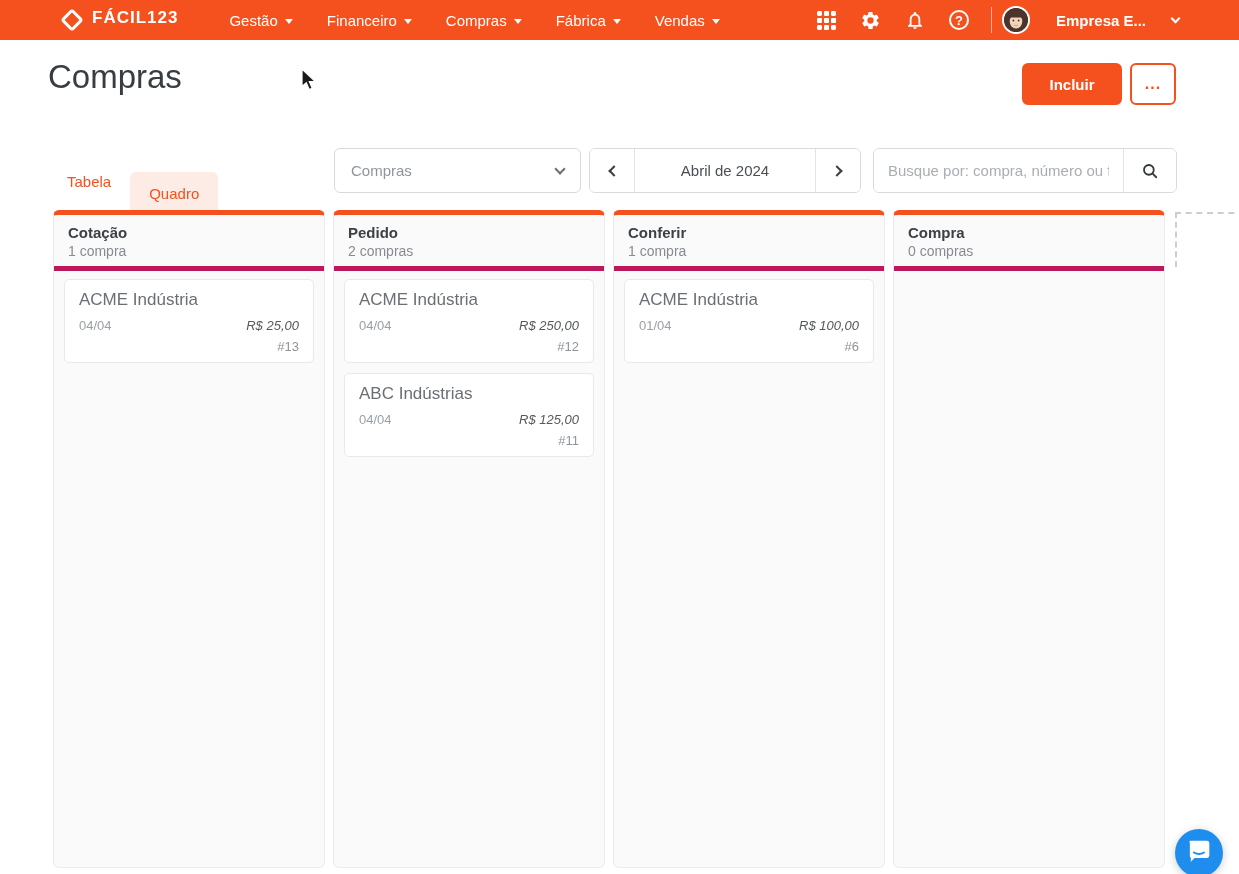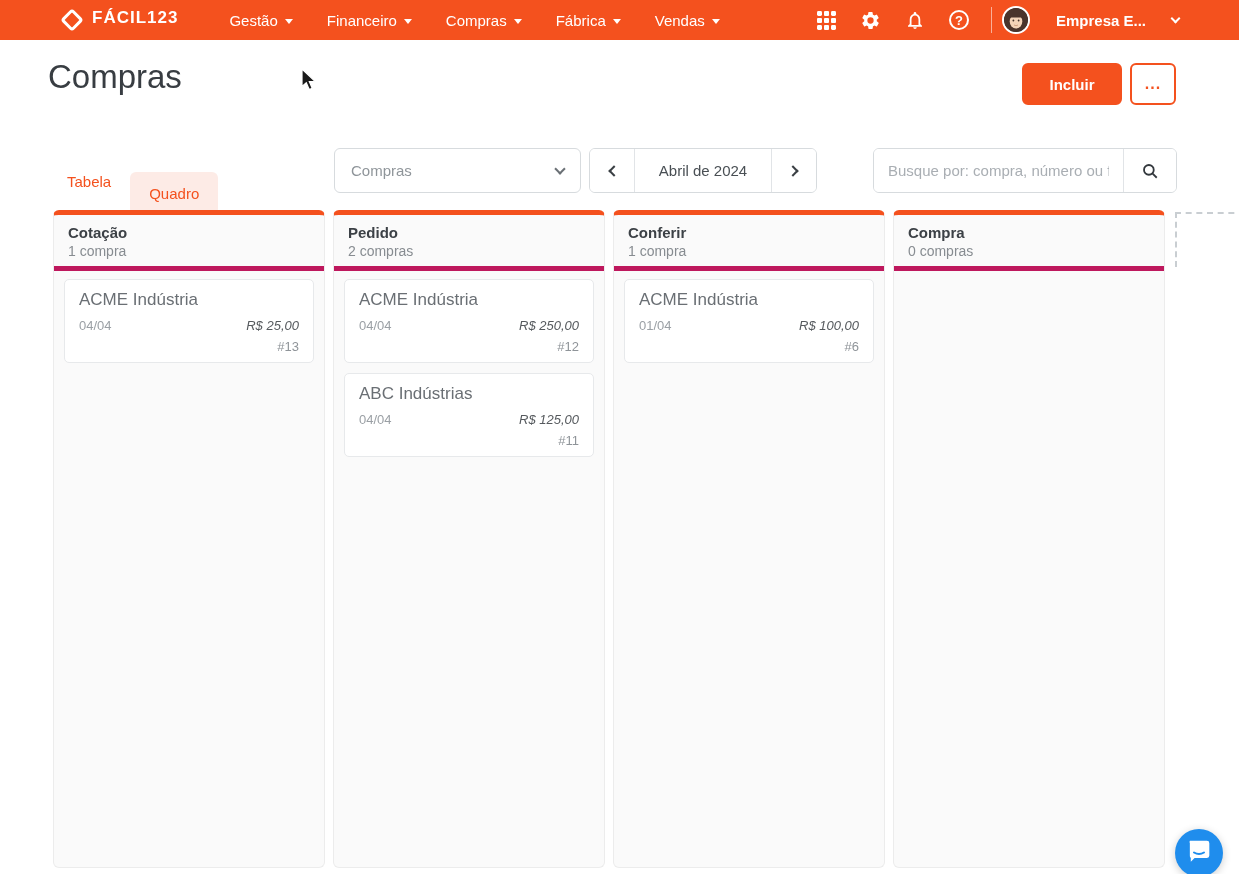--- a/index.html
+++ b/index.html
@@ -66,21 +66,21 @@
   .tab { font-size:15px; color:#f4511e; padding:13px 19px; border-radius:6px; cursor:pointer; }
   .tab.active { background:#fdebe6;margin-top:24px; }
   .filter-select {
     position:absolute; left:334px; top:148px; width:247px; height:45px;
     border:1px solid #d7dbde; border-radius:6px; background:#fff;
     display:flex; align-items:center; justify-content:space-between;
     padding:0 16px; cursor:pointer;
   }
   .filter-select .sel-text { font-size:15px; color:#8f959a; }
   .date-nav {
-    position:absolute; left:589px; top:148px; width:228px; height:45px;
+    position:absolute; left:589px; top:148px; width:272px; height:45px;
     border:1px solid #d7dbde; border-radius:6px; background:#fff;
     display:flex; align-items:stretch; overflow:hidden;
   }
   .date-btn { width:44px; display:flex; align-items:center; justify-content:center; cursor:pointer; background:#fff; border:none; }
   .date-label { flex:1; display:flex; align-items:center; justify-content:center; font-size:15px; color:#494f54; border-left:1px solid #e1e4e7; border-right:1px solid #e1e4e7; }
   .search-group {
     position:absolute; left:873px; top:148px; width:304px; height:45px;
     border:1px solid #d7dbde; border-radius:6px; background:#fff;
     display:flex; align-items:stretch; overflow:hidden;
   }

